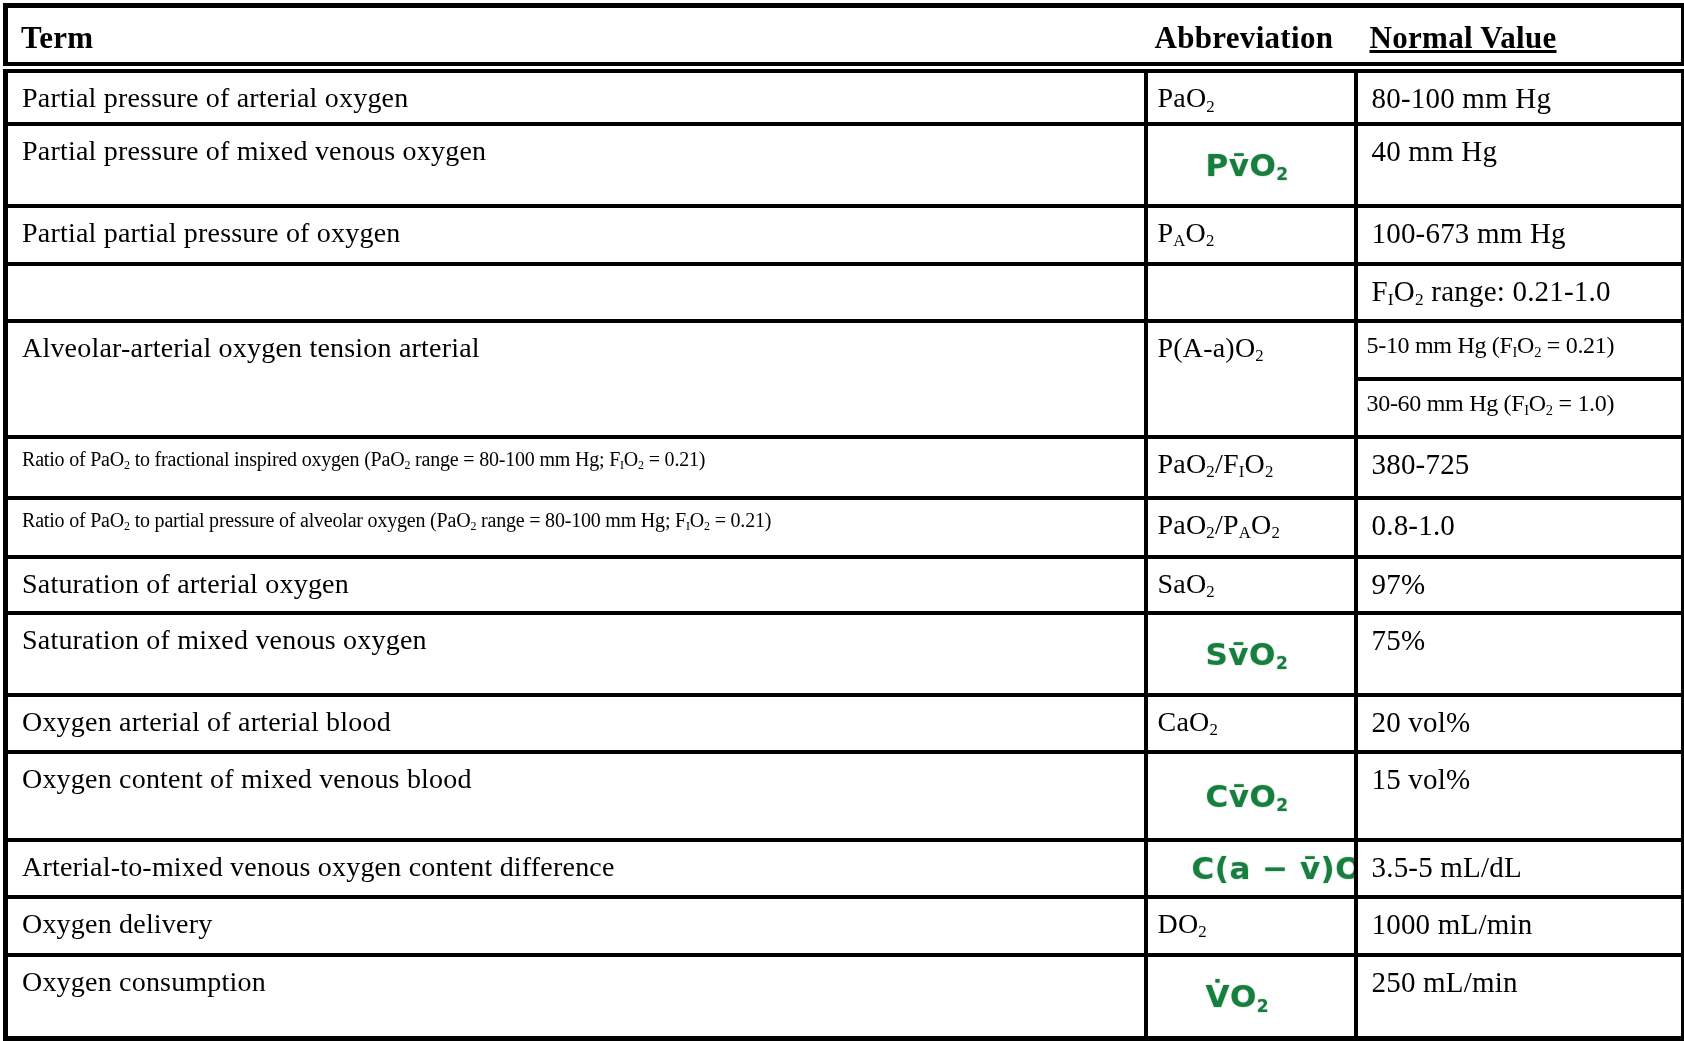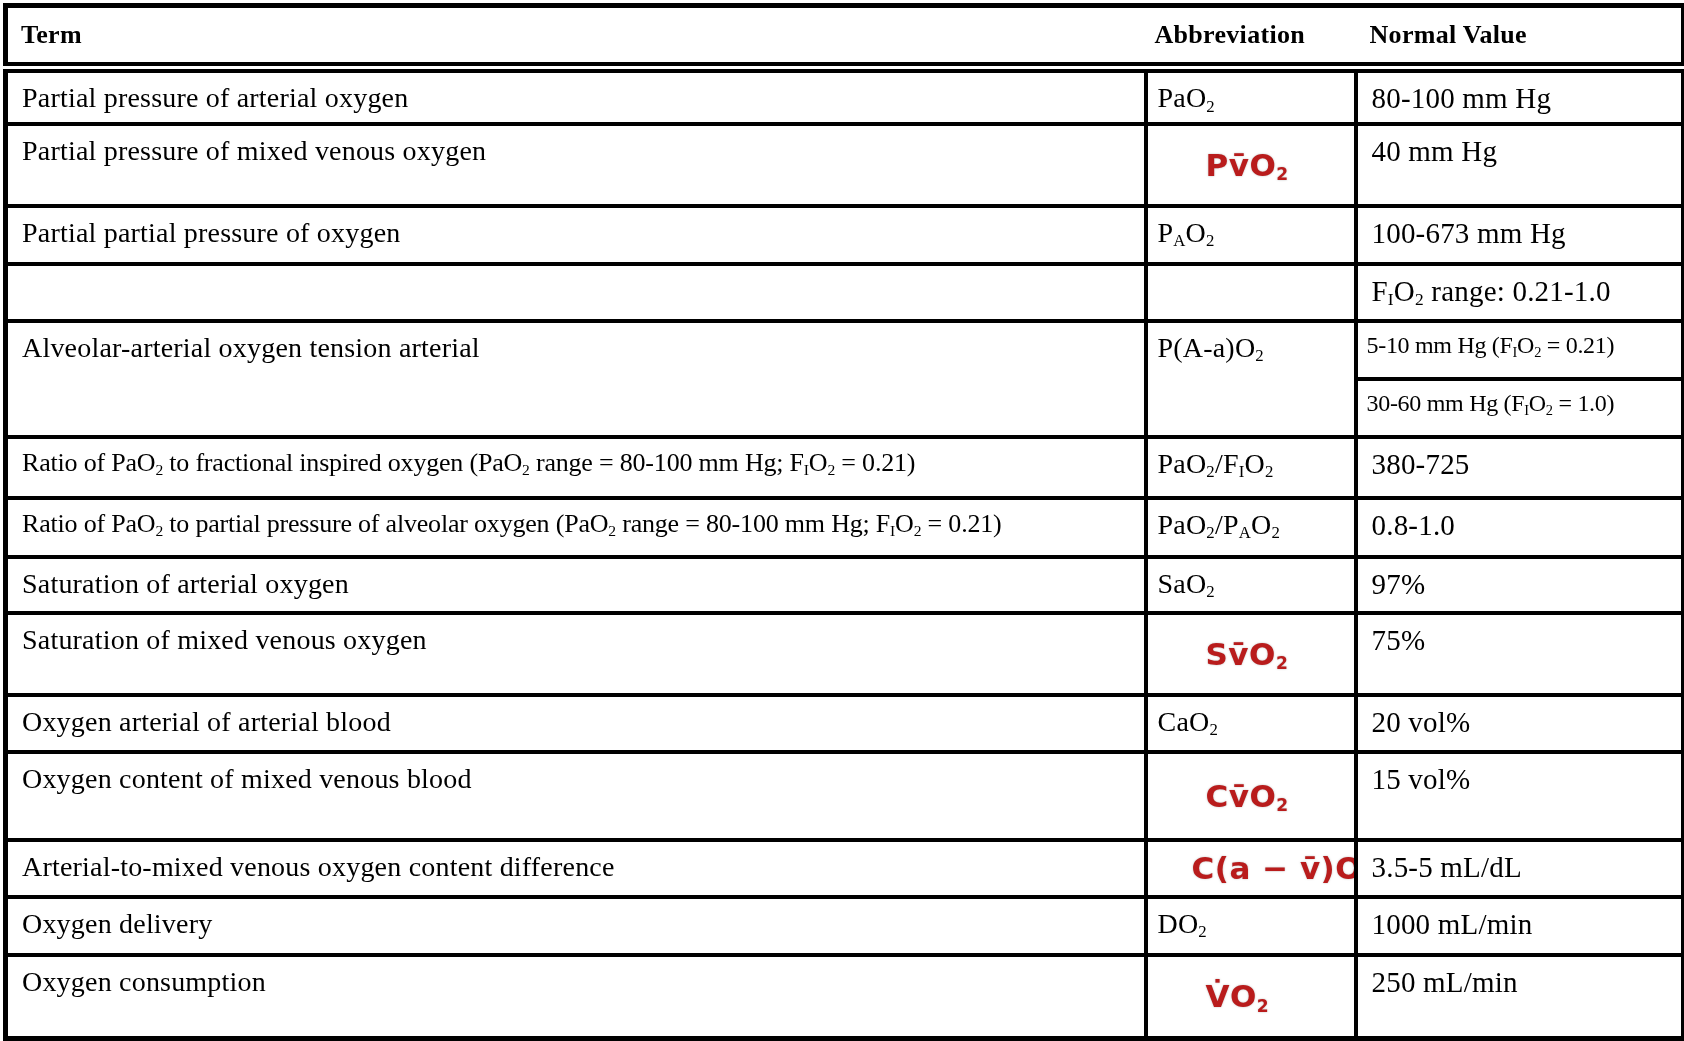--- a/index.html
+++ b/index.html
@@ -22,62 +22,62 @@
     width: 1678px;
     margin: 3px 0 0 3px;
     border: 5px solid #000000;
   }
   col.c-term { width: 1140px; }
   col.c-abbr { width: 210px; }
   col.c-val  { width: 328px; }
 
   th {
     font-weight: bold;
-    font-size: 26px;
+    font-size: 31px;
     text-align: left;
     vertical-align: top;
     box-sizing: border-box;
     padding: 12px 4px 0 13px;
     border: none;
     border-bottom: 11px double #000000;
     height: 62px;
     white-space: nowrap;
     letter-spacing: 0.3px;
   }
   th.h-abbr { padding-left: 9px; }
-  th.h-val  { padding-left: 14px; }
+  th.h-val  { padding-left: 14px; text-decoration: underline; }
 
   td {
     border: 4px solid #000000;
     vertical-align: top;
     box-sizing: border-box;
     overflow: hidden;
   }
   td.term {
     font-size: 28px;
     padding: 9px 6px 4px 14px;
     white-space: nowrap;
     letter-spacing: 0.2px;
   }
   td.term.long {
-    font-size: 26px;
+    font-size: 20px;
     letter-spacing: -0.2px;
   }
   td.abbr {
     font-size: 28px;
     padding: 9px 4px 4px 10px;
     white-space: nowrap;
     letter-spacing: 0.2px;
   }
   td.abbr.eq {
     vertical-align: middle;
     font-family: "DejaVu Sans", sans-serif;
     font-weight: bold;
     font-size: 31px;
-    color: #b91c1c;
+    color: #15803d;
     padding: 4px 4px 4px 58px;
     text-shadow: 0 0 2px rgba(130,130,130,0.55);
     letter-spacing: 0.5px;
   }
   td.abbr.eq.small-indent { padding-left: 44px; }
   td.val {
     font-size: 29px;
     padding: 9px 2px 4px 14px;
     white-space: nowrap;
     letter-spacing: 0.2px;

